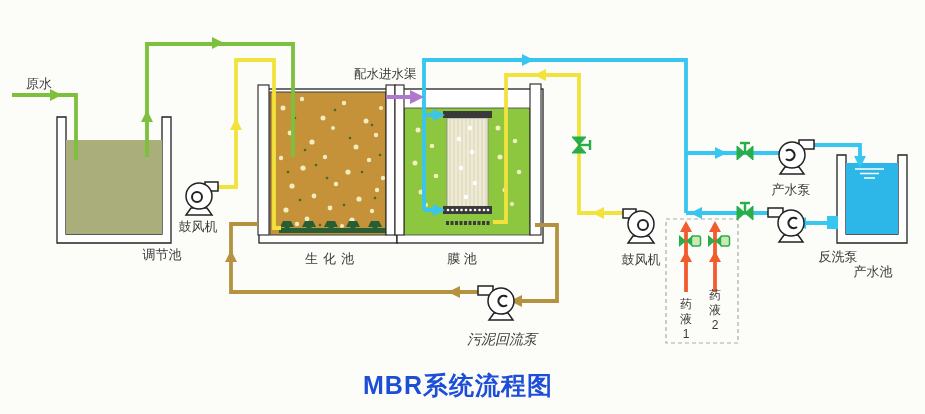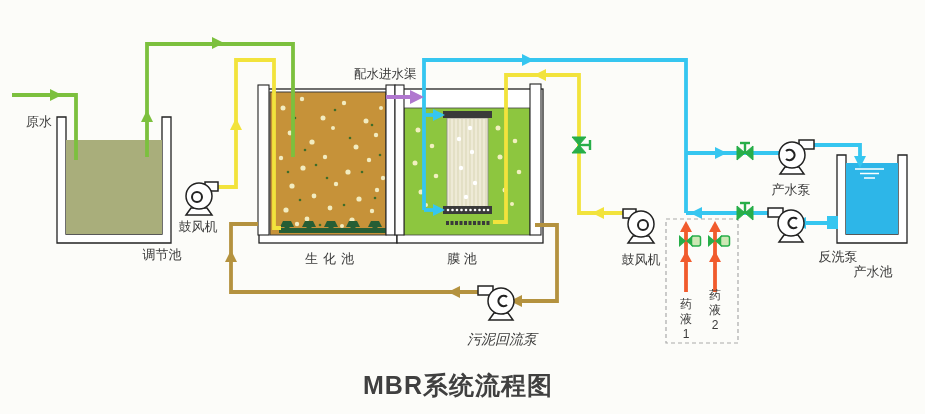--- a/index.html
+++ b/index.html
@@ -4,21 +4,21 @@
 <style>
   html,body{margin:0;padding:0;background:#ffffff;}
   #stage{position:relative;width:925px;height:414px;background:#fcfcf9;overflow:hidden;
          font-family:"Liberation Sans",sans-serif;}
   svg{position:absolute;left:0;top:0;}
   .lbl{position:absolute;color:#3a3a3a;font-size:13px;white-space:nowrap;}
   .lbl.center{transform:translateX(-50%);}
   .vtext{width:16px;line-height:15px;font-size:12px;text-align:center;
          word-break:break-all;white-space:normal;}
   #title{position:absolute;transform:translateX(-50%);font-size:25px;font-weight:bold;
-         color:#404040;letter-spacing:1px;}
+         color:#1d4ed8;letter-spacing:1px;}
 </style>
 </head>
 <body>
 
 <div id="stage">
 
 <svg width="925" height="414" viewBox="0 0 925 414">
 
   <g>
     <path d="M57,117 L57,243 L171,243 L171,117 L162,117 L162,234 L66,234 L66,117 Z" fill="#ffffff" stroke="#222" stroke-width="1.3"></path>
@@ -325,21 +325,21 @@
 
     <g>
       <path d="M494,313 L489,320 L513,320 L508,313 Z"></path>
       <rect x="478" y="286" width="15" height="9"></rect>
       <circle cx="501" cy="301" r="13"></circle>
       <path d="M507,297 A5.2,5.2 0 1 0 507,305" fill="none" stroke-width="2.2"></path>
     </g>
   </g>
 </svg>
 
-<div class="lbl" style="left:26px;top:75px;margin-top:38px;">原水</div>
+<div class="lbl" style="left:26px;top:75px;">原水</div>
 <div class="lbl center" style="left:114px;top:246px;margin-left:48px;">调节池</div>
 <div class="lbl center" style="left:198px;top:218px;">鼓风机</div>
 <div class="lbl center" style="left:332px;top:250px;letter-spacing:5px;">生化池</div>
 <div class="lbl" style="left:354px;top:66px;font-size:12.5px;">配水进水渠</div>
 <div class="lbl center" style="left:462px;top:250px;">膜 池</div>
 <div class="lbl center" style="left:641px;top:251px;">鼓风机</div>
 <div class="lbl center" style="left:791px;top:181px;">产水泵</div>
 <div class="lbl center" style="left:791px;top:248px;margin-left:47px;">反洗泵</div>
 <div class="lbl center" style="left:873px;top:248px;margin-top:15px;">产水池</div>
 <div class="lbl center" style="left:502px;top:331px;font-size:14px;font-style:italic;">污泥回流泵</div>

